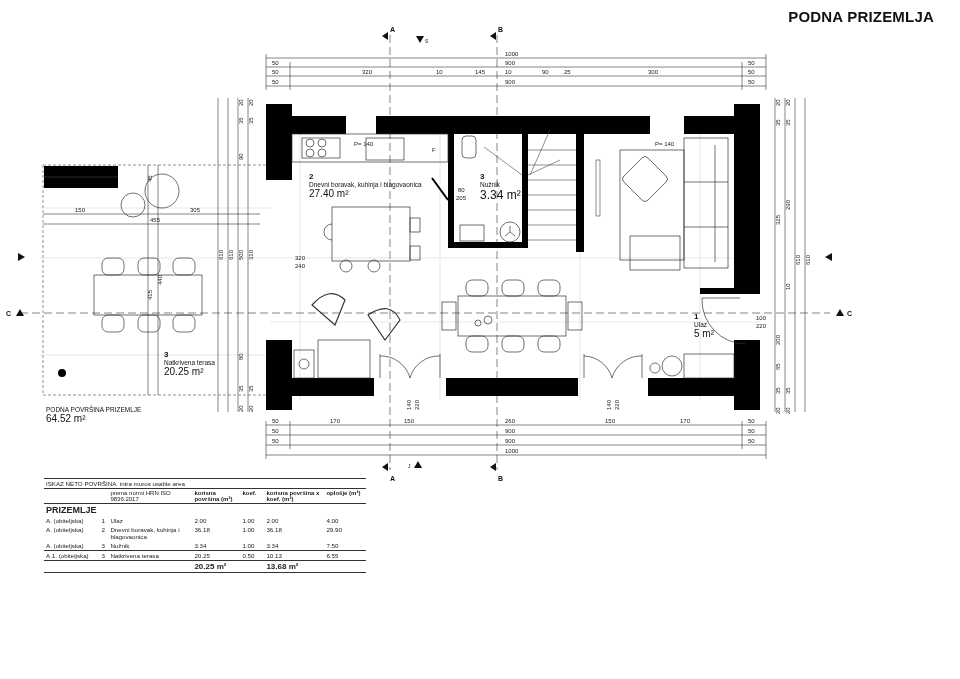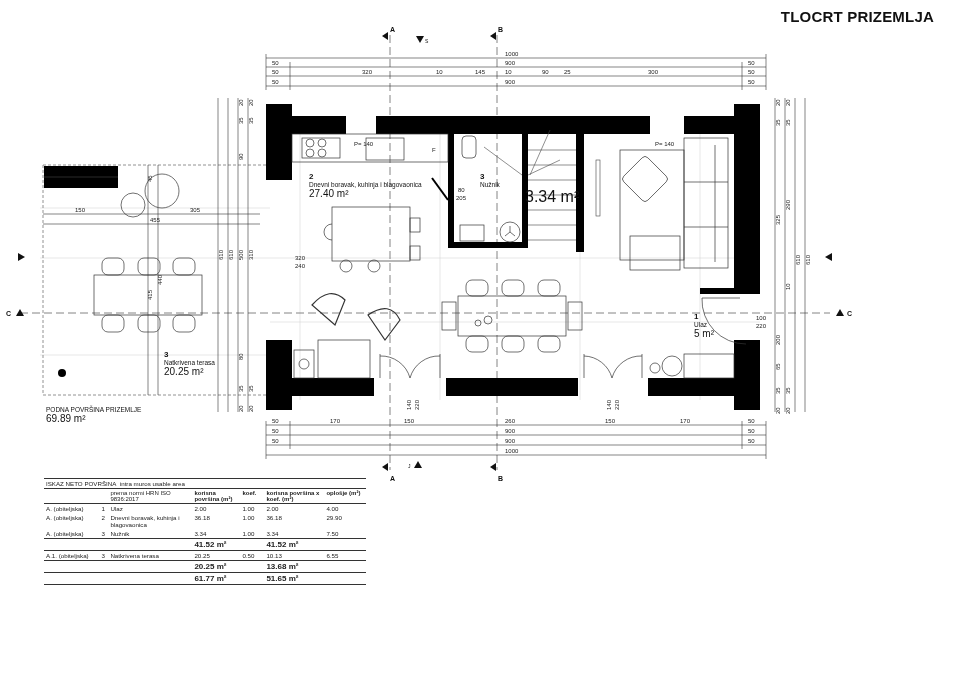--- a/index.html
+++ b/index.html
@@ -13,21 +13,21 @@
   table.area td{padding:1px 2px;vertical-align:top;}
   table.area .hdr td{font-weight:bold;font-size:6px;}
   table.area .sec td{font-weight:bold;font-size:9px;}
   table.area .sum td{font-weight:bold;font-size:8px;}
   .bt{border-top:1px solid #333;}
   .bb{border-bottom:1px solid #333;}
 </style>
 </head>
 <body>
 
-<div class="abs title">TLOCRT PRIZEMLJA</div>
+<div class="abs title">PODNA PRIZEMLJA</div>
 
 <svg width="960" height="679" viewBox="0 0 960 679">
 
   <g stroke="#ccc" stroke-width="0.5" fill="none">
     <line x1="40" y1="208" x2="270" y2="208"></line>
     <line x1="40" y1="258" x2="270" y2="258"></line>
     <line x1="40" y1="355" x2="270" y2="355"></line>
     <line x1="270" y1="258" x2="760" y2="258"></line>
     <line x1="270" y1="322" x2="760" y2="322"></line>
     <line x1="300" y1="130" x2="300" y2="400"></line>
@@ -336,50 +336,53 @@
 </svg>
 
 <div class="abs" style="left:309px;top:172px;font-size:8px;">
   <div style="font-weight:bold;">2</div>
   <div style="font-size:6.5px;">Dnevni boravak, kuhinja i blagovaonica</div>
   <div style="font-size:10px;">27.40 m²</div>
 </div>
 <div class="abs" style="left:480px;top:172px;font-size:8px;">
   <div style="font-weight:bold;">3</div>
   <div style="font-size:6.5px;">Nužnik</div>
-  <div style="font-size:16px;margin-left:45px;">3.34 m²</div>
+  <div style="font-size:12px;">3.34 m²</div>
 </div>
 <div class="abs" style="left:694px;top:312px;font-size:8px;">
   <div style="font-weight:bold;">1</div>
   <div style="font-size:6.5px;">Ulaz</div>
   <div style="font-size:10px;">5 m²</div>
 </div>
 <div class="abs" style="left:164px;top:350px;font-size:8px;">
   <div style="font-weight:bold;">3</div>
   <div style="font-size:6.5px;">Natkrivena terasa</div>
   <div style="font-size:10px;">20.25 m²</div>
 </div>
 <div class="abs" style="left:46px;top:406px;">
   <div style="font-size:6.5px;">PODNA POVRŠINA PRIZEMLJE</div>
-  <div style="font-size:10px;">69.89 m²</div>
+  <div style="font-size:10px;">64.52 m²</div>
 </div>
 
 <table class="area">
   <tbody>
       <tr class="bt bb">
     <td colspan="3"><span>ISKAZ NETO POVRŠINA</span>&nbsp; <span style="font-weight:normal;">intra muros usable area</span></td>
     <td colspan="4"></td>
   </tr>
   <tr class="hdr bb">
     <td colspan="2"></td>
     <td style="font-weight:normal;width:80px;">prema normi HRN ISO 9836:2017</td>
     <td style="width:44px;">korisna površina (m²)</td>
     <td style="width:20px;">koef.</td>
     <td style="width:56px;">korisna površina x koef. (m²)</td>
     <td>oplošje (m²)</td>
+  </tr>
+  <tr class="sec">
+    <td colspan="7">PRIZEMLJE</td>
   </tr>
   <tr>
     <td>A. (obiteljska)</td>
     <td>1</td>
     <td>Ulaz</td>
     <td>2.00</td>
     <td>1.00</td>
     <td>2.00</td>
     <td>4.00</td>
   </tr>
@@ -394,44 +397,30 @@
   </tr>
   <tr class="bb">
     <td>A. (obiteljska)</td>
     <td>3</td>
     <td>Nužnik</td>
     <td>3.34</td>
     <td>1.00</td>
     <td>3.34</td>
     <td>7.50</td>
   </tr>
-  <tr class="sum bb">
-    <td colspan="3"></td>
-    <td>41.52 m²</td>
-    <td></td>
-    <td>41.52 m²</td>
-    <td></td>
-  </tr>
   <tr class="bb">
     <td>A.1. (obiteljska)</td>
     <td>3</td>
     <td>Natkrivena terasa</td>
     <td>20.25</td>
     <td>0.50</td>
     <td>10.13</td>
     <td>6.55</td>
   </tr>
   <tr class="sum bb">
     <td colspan="3"></td>
     <td>20.25 m²</td>
     <td></td>
     <td>13.68 m²</td>
     <td></td>
   </tr>
-  <tr class="sum bb">
-    <td colspan="3"></td>
-    <td>61.77 m²</td>
-    <td></td>
-    <td>51.65 m²</td>
-    <td></td>
-  </tr>
 </tbody>
   </table>
 
 </body></html>

